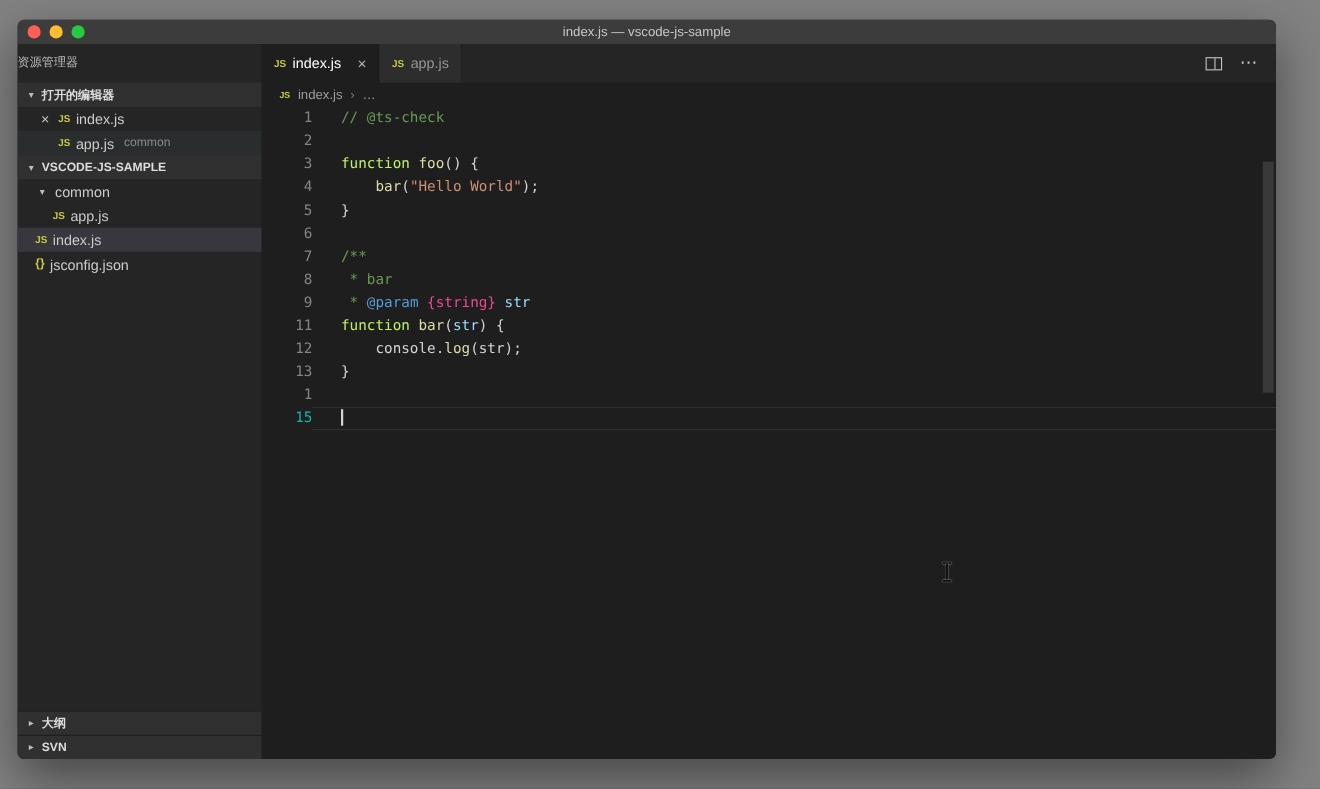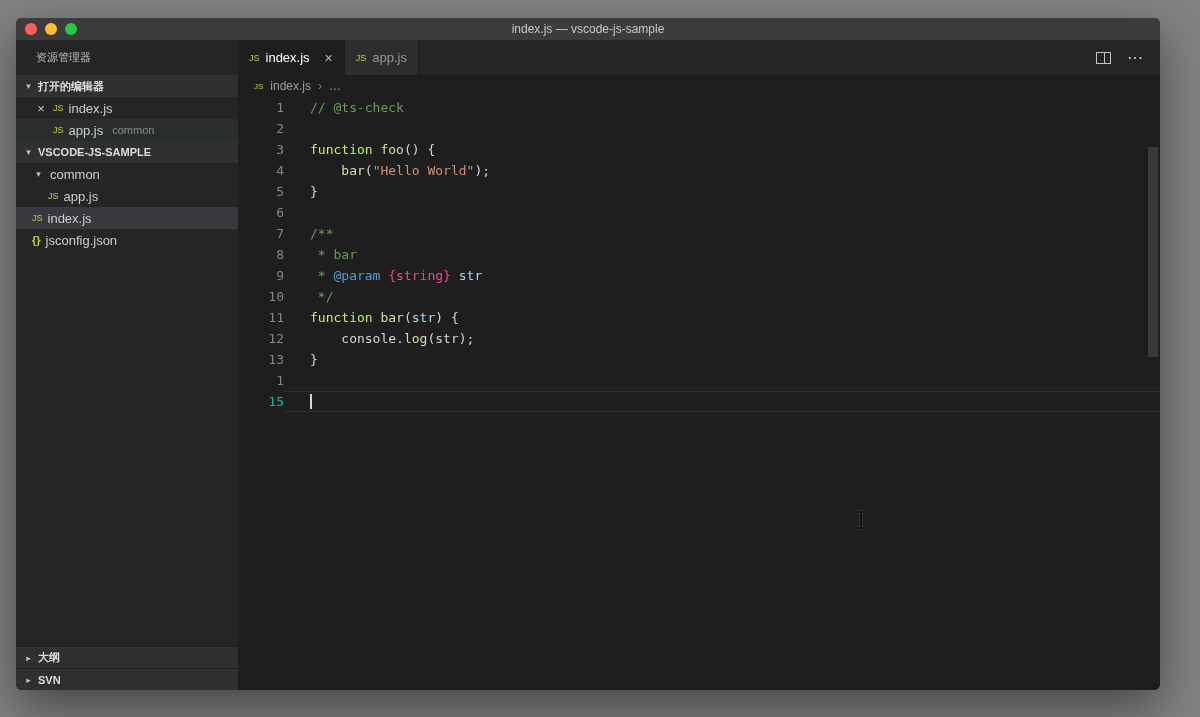--- a/index.html
+++ b/index.html
@@ -11,27 +11,27 @@
   
   .titlebar{height:22px;background:#3c3c3c;position:relative;flex:none;}
   .traffic{position:absolute;left:9px;top:5px;display:flex;gap:8px;}
   .tl{width:12px;height:12px;border-radius:50%;display:inline-block;}
   .tl.red{background:#ff5f57}.tl.yellow{background:#febc2e}.tl.green{background:#28c840}
   .win-title{text-align:center;line-height:22px;font-size:12px;color:#c7c7c7;}
   
   .main{flex:1;display:flex;min-height:0;}
   .sidebar{width:222px;background:#252526;color:#cccccc;flex:none;display:flex;
     flex-direction:column;font-size:13px;overflow:hidden;}
-  .sidebar-title{height:35px;line-height:35px;padding-left:20px;font-size:11px;color:#bbbbbb;}
+  .sidebar-title{height:35px;line-height:35px;font-size:11px;color:#bbbbbb;}
   .section-header{height:22px;display:flex;align-items:center;background:#303031;
     font-size:11px;font-weight:bold;color:#dddddd;padding-left:6px;gap:3px;flex:none;}
   .arrow{font-size:9px;color:#bdbdbd;width:13px;text-align:center;font-weight:normal;flex:none;}
   .row{height:22px;display:flex;align-items:center;gap:5px;padding-left:18px;flex:none;}
   .row .close{width:14px;color:#c5c5c5;font-size:13px;text-align:center;flex:none;}
-  .badge-js{color:#cbcb41;font-size:9px;font-weight:normal;flex:none;}
+  .badge-js{color:#cbcb41;font-size:9px;font-weight:bold;flex:none;}
   .badge-json{color:#cbcb41;font-size:11px;font-weight:bold;flex:none;}
   .detail{color:#8a8a8a;font-size:11px;margin-left:4px;}
   .row.hl{background:#2a2d2e;}
   .row.sel{background:#37373d;}
   .sidebar-bottom{margin-top:auto;}
   .section-header.bottom{border-top:1px solid #1e1e1e;}
   
   .editor-col{flex:1;display:flex;flex-direction:column;background:#1e1e1e;min-width:0;position:relative;}
   .tabbar{height:35px;background:#252526;display:flex;align-items:stretch;flex:none;}
   .tab{display:flex;align-items:center;gap:6px;padding:0 11px;font-size:13px;color:#969696;
@@ -197,24 +197,20 @@
               </div>
               <div class="code-line">
                 <span class="gutter">8</span>
                 <span class="line-content"><span class="tok-comment"> * bar</span></span>
               </div>
               <div class="code-line">
                 <span class="gutter">9</span>
                 <span class="line-content"><span class="tok-comment"> * </span><span class="tok-dockeyword">@param</span><span class="tok-plain"> </span><span class="tok-type">{string}</span><span class="tok-plain"> </span><span class="tok-docparam">str</span></span>
               </div>
               <div class="code-line">
-                <span class="gutter">10</span>
-                <span class="line-content"><span class="tok-comment"> */</span></span>
-              </div>
-              <div class="code-line">
                 <span class="gutter">11</span>
                 <span class="line-content"><span class="tok-keyword">function</span><span class="tok-plain"> </span><span class="tok-func">bar</span><span class="tok-plain">(</span><span class="tok-param">str</span><span class="tok-plain">) {</span></span>
               </div>
               <div class="code-line">
                 <span class="gutter">12</span>
                 <span class="line-content"><span class="tok-plain">    console.</span><span class="tok-func">log</span><span class="tok-plain">(str);</span></span>
               </div>
               <div class="code-line">
                 <span class="gutter">13</span>
                 <span class="line-content"><span class="tok-plain">}</span></span>

